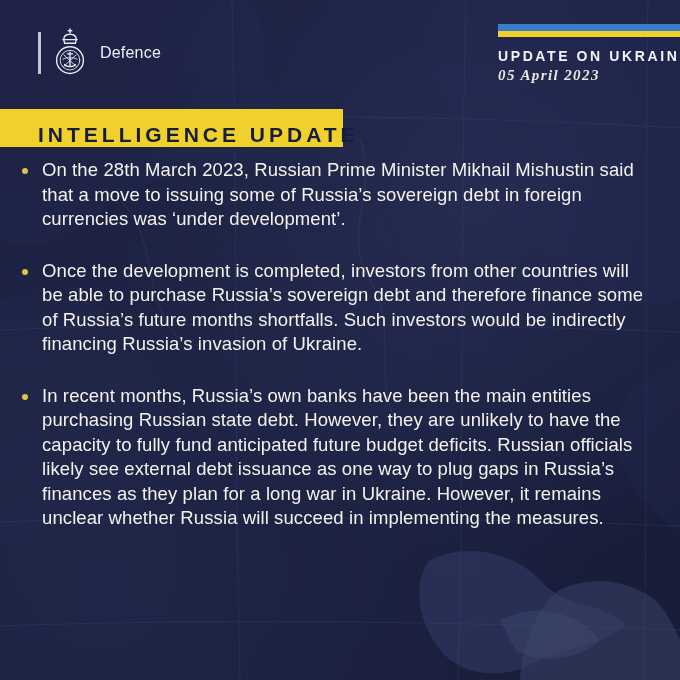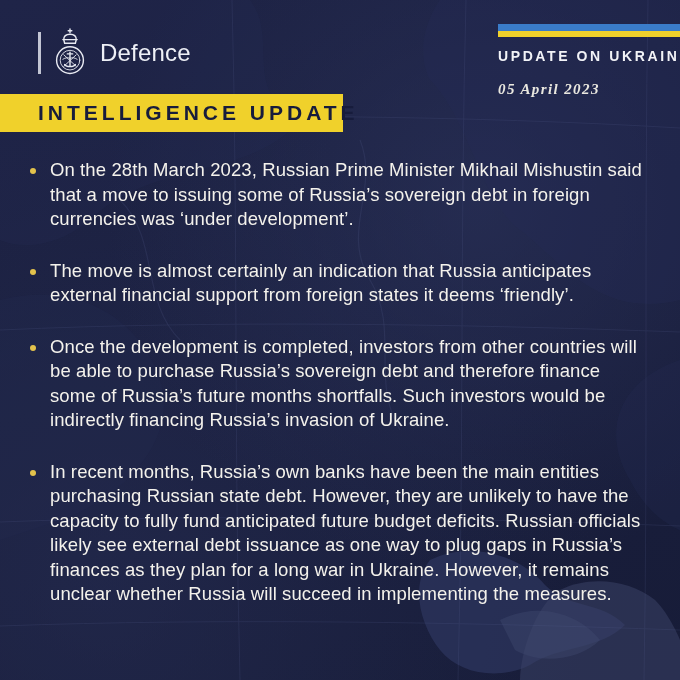--- a/index.html
+++ b/index.html
@@ -16,49 +16,49 @@
       radial-gradient(ellipse at 70% 30%, rgba(46,54,96,.55) 0%, rgba(26,31,62,0) 55%),
       radial-gradient(ellipse at 15% 85%, rgba(40,47,86,.5) 0%, rgba(26,31,62,0) 60%),
       linear-gradient(160deg,#1d2244 0%, #1a1f3e 45%, #171c38 100%);
   }
   .map-bg{position:absolute;inset:0;pointer-events:none;}
   
   .hdr{position:absolute;top:0;left:0;right:0;height:96px;}
   .brand{position:absolute;left:38px;top:28px;display:flex;align-items:center;}
   .brand-bar{width:3px;height:42px;background:#dfe2ec;opacity:.85;margin-right:9px;}
   .crest{width:40px;height:50px;margin-right:10px;}
-  .brand-text{color:#eef0f6;font-size:24px;line-height:22px;letter-spacing:.2px;}
+  .brand-text{color:#eef0f6;font-size:16px;line-height:22px;letter-spacing:.2px;}
   
   .update-block{position:absolute;right:0;top:24px;width:182px;}
   .flag-stripe{width:100%;height:13px;display:flex;flex-direction:column;}
   .flag-blue{height:7px;background:#3a7cc9;}
   .flag-yellow{height:6px;background:#f0d12b;}
   .update-title{
     margin-top:11px;color:#f2f3f7;font-size:14px;font-weight:bold;
     letter-spacing:2.6px;white-space:nowrap;
   }
   .update-date{
-    margin-top:17px;color:#e9e7df;
+    margin-top:3px;color:#e9e7df;
     font-family:"Liberation Serif", serif;font-style:italic;font-weight:bold;
     font-size:15px;letter-spacing:1.4px;
   }
   
   .banner{
-    position:absolute;left:0;top:94px;width:343px;height:38px;
-    background:#f0d12b;display:flex;align-items:center;
+    position:absolute;left:0;top:109px;width:343px;height:38px;
+    background:#f0d12b;display:flex;align-items:flex-end;
     padding-left:38px;box-sizing:border-box;
   }
   .banner span{
     color:#171c3c;font-size:21px;font-weight:bold;letter-spacing:4px;
     white-space:nowrap;
   }
   
   .bullets{
     position:absolute;left:0;top:158px;right:0;
-    margin:0;padding:0 34px 0 28px;list-style:none;
+    margin:0;padding:0 34px 0 20px;list-style:none;
   }
   .bullets li{
     display:grid;grid-template-columns:22px 1fr;
     margin-bottom:27px;
     color:#f4f2ec;font-size:18.5px;line-height:24.5px;letter-spacing:.1px;
   }
   .dot{
     width:6px;height:6px;border-radius:50%;background:#e3c24c;
     margin-top:10px;margin-left:2px;
   }
@@ -139,24 +139,20 @@
     <span>INTELLIGENCE UPDATE</span>
   </div>
 
   <ul class="bullets">
     <li>
       <span class="dot"></span>
       <span>On the 28th March 2023, Russian Prime Minister Mikhail Mishustin said that a move to issuing some of Russia’s sovereign debt in foreign currencies was ‘under development’.</span>
     </li>
     <li>
       <span class="dot"></span>
-      <span>The move is almost certainly an indication that Russia anticipates external financial support from foreign states it deems ‘friendly’.</span>
-    </li>
-    <li>
-      <span class="dot"></span>
       <span>Once the development is completed, investors from other countries will be able to purchase Russia’s sovereign debt and therefore finance some of Russia’s future months shortfalls. Such investors would be indirectly financing Russia’s invasion of Ukraine.</span>
     </li>
     <li>
       <span class="dot"></span>
       <span>In recent months, Russia’s own banks have been the main entities purchasing Russian state debt. However, they are unlikely to have the capacity to fully fund anticipated future budget deficits. Russian officials likely see external debt issuance as one way to plug gaps in Russia’s finances as they plan for a long war in Ukraine. However, it remains unclear whether Russia will succeed in implementing the measures.</span>
     </li>
   </ul>
 
 </div>
 

